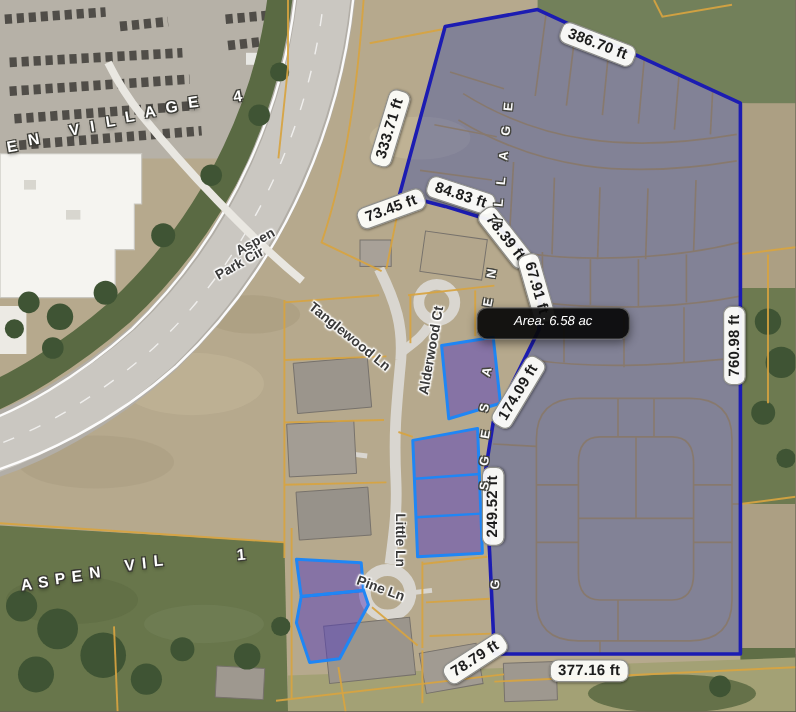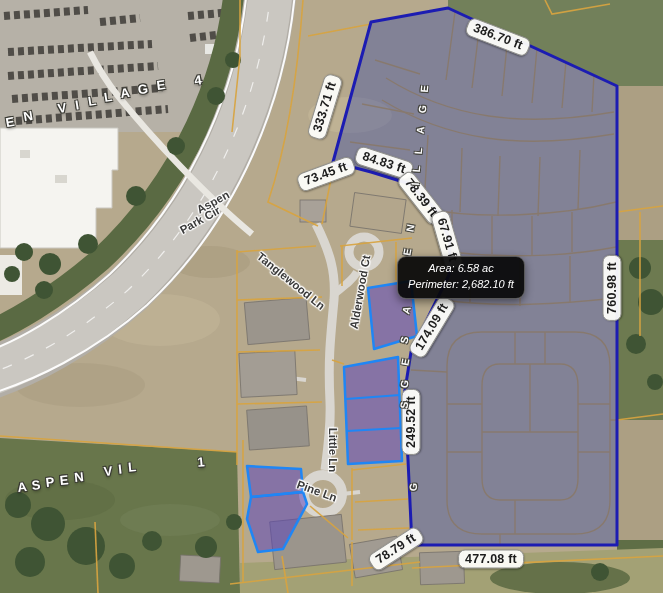--- a/index.html
+++ b/index.html
@@ -215,21 +215,21 @@
       <div class="fl measurements" style="left: 498px; top: 37px; transform: translate(-50%, -50%) rotate(21deg);">386.70 ft</div>
       <div class="fl measurements" style="left: 325px; top: 107px; transform: translate(-50%, -50%) rotate(-73deg);">333.71 ft</div>
       <div class="fl measurements" style="left: 326px; top: 174px; transform: translate(-50%, -50%) rotate(-20deg);">73.45 ft</div>
       <div class="fl measurements" style="left: 384px; top: 163px; transform: translate(-50%, -50%) rotate(18deg);">84.83 ft</div>
       <div class="fl measurements" style="left: 421px; top: 198px; transform: translate(-50%, -50%) rotate(52deg);">78.39 ft</div>
       <div class="fl measurements" style="left: 447px; top: 240px; transform: translate(-50%, -50%) rotate(74deg);">67.91 ft</div>
       <div class="fl measurements" style="left: 432px; top: 327px; transform: translate(-50%, -50%) rotate(-59deg);">174.09 ft</div>
       <div class="fl measurements" style="left: 411px; top: 422px; transform: translate(-50%, -50%) rotate(-90deg);">249.52 ft</div>
       <div class="fl measurements" style="left: 612px; top: 288px; transform: translate(-50%, -50%) rotate(-90deg);">760.98 ft</div>
       <div class="fl measurements" style="left: 396px; top: 549px; transform: translate(-50%, -50%) rotate(-33deg);">78.79 ft</div>
-      <div class="fl measurements" style="left: 491px; top: 559px; transform: translate(-50%, -50%) rotate(0deg);">477.08 ft</div>
+      <div class="fl measurements" style="left: 491px; top: 559px; transform: translate(-50%, -50%) rotate(0deg);">377.16 ft</div>
       <div class="fl streets" style="left: 213px; top: 202px; transform: translate(-50%, -50%) rotate(-29deg);">Aspen</div>
       <div class="fl streets" style="left: 200px; top: 220px; transform: translate(-50%, -50%) rotate(-29deg);">Park Cir</div>
       <div class="fl streets" style="left: 291px; top: 281px; transform: translate(-50%, -50%) rotate(39deg);">Tanglewood Ln</div>
       <div class="fl streets" style="left: 360px; top: 292px; transform: translate(-50%, -50%) rotate(-80deg);">Alderwood Ct</div>
       <div class="fl streets" style="left: 333px; top: 450px; transform: translate(-50%, -50%) rotate(90deg);">Little Ln</div>
       <div class="fl streets" style="left: 317px; top: 491px; transform: translate(-50%, -50%) rotate(20deg);">Pine Ln</div>
       <div class="fl area_letters" style="left: 10px; top: 122px; transform: translate(-50%, -50%) rotate(-10deg);">E</div>
       <div class="fl area_letters" style="left: 28px; top: 116px; transform: translate(-50%, -50%) rotate(-10deg);">N</div>
       <div class="fl area_letters" style="left: 62px; top: 108px; transform: translate(-50%, -50%) rotate(-9deg);">V</div>
       <div class="fl area_letters" style="left: 77px; top: 105px; transform: translate(-50%, -50%) rotate(-9deg);">I</div>
@@ -259,17 +259,16 @@
       <div class="fl boundary_letters" style="left: 406px; top: 310px; transform: translate(-50%, -50%) rotate(-75deg);">A</div>
       <div class="fl boundary_letters" style="left: 404px; top: 340px; transform: translate(-50%, -50%) rotate(-78deg);">S</div>
       <div class="fl boundary_letters" style="left: 405px; top: 362px; transform: translate(-50%, -50%) rotate(-80deg);">E</div>
       <div class="fl boundary_letters" style="left: 404px; top: 384px; transform: translate(-50%, -50%) rotate(-82deg);">G</div>
       <div class="fl boundary_letters" style="left: 404px; top: 405px; transform: translate(-50%, -50%) rotate(-84deg);">S</div>
       <div class="fl boundary_letters" style="left: 413px; top: 487px; transform: translate(-50%, -50%) rotate(-88deg);">G</div>
     </div>
 
 <div class="tooltip">
   <div>Area: 6.58 ac</div>
-  <div>Perimeter: 2,682.10 ft</div>
 </div>
 
 
 </div>
 
 </body></html>

